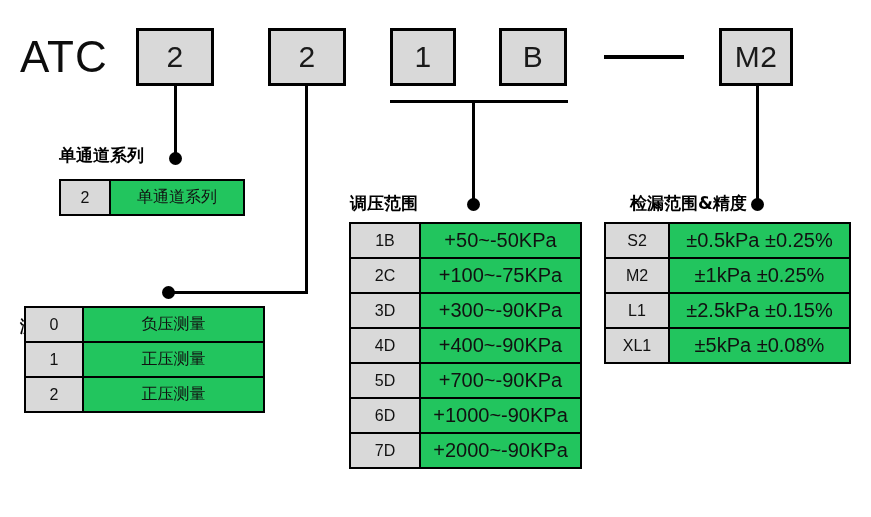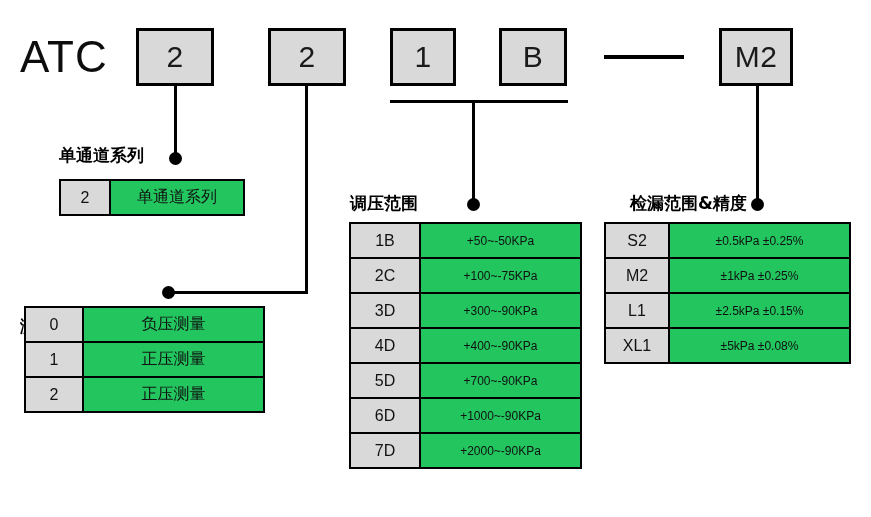--- a/index.html
+++ b/index.html
@@ -57,21 +57,21 @@
     font-size:16px;
     color:#111;
     text-align:center;
     vertical-align:middle;
     padding:0 4px;
     font-family:"DejaVu Sans","Liberation Sans",sans-serif;
     white-space:nowrap;
   }
   .tbl td.key{background:#d9d9d9;font-family:"Liberation Sans","DejaVu Sans",sans-serif;}
   .tbl td.val{background:#22c55e;}
-  .tbl.mono td.val{font-family:"Liberation Sans","DejaVu Sans",sans-serif;font-size:12px;}
+  .tbl.mono td.val{font-family:"Liberation Sans","DejaVu Sans",sans-serif;font-size:20px;}
 </style>
 </head>
 <body>
 
 <div id="stage">
 
   <div class="prefix" style="left:16px;top:32px;">ATC</div>
 
   <div class="codebox" style="left:132px;top:28px;width:78px;height:58px;">2</div>
 

